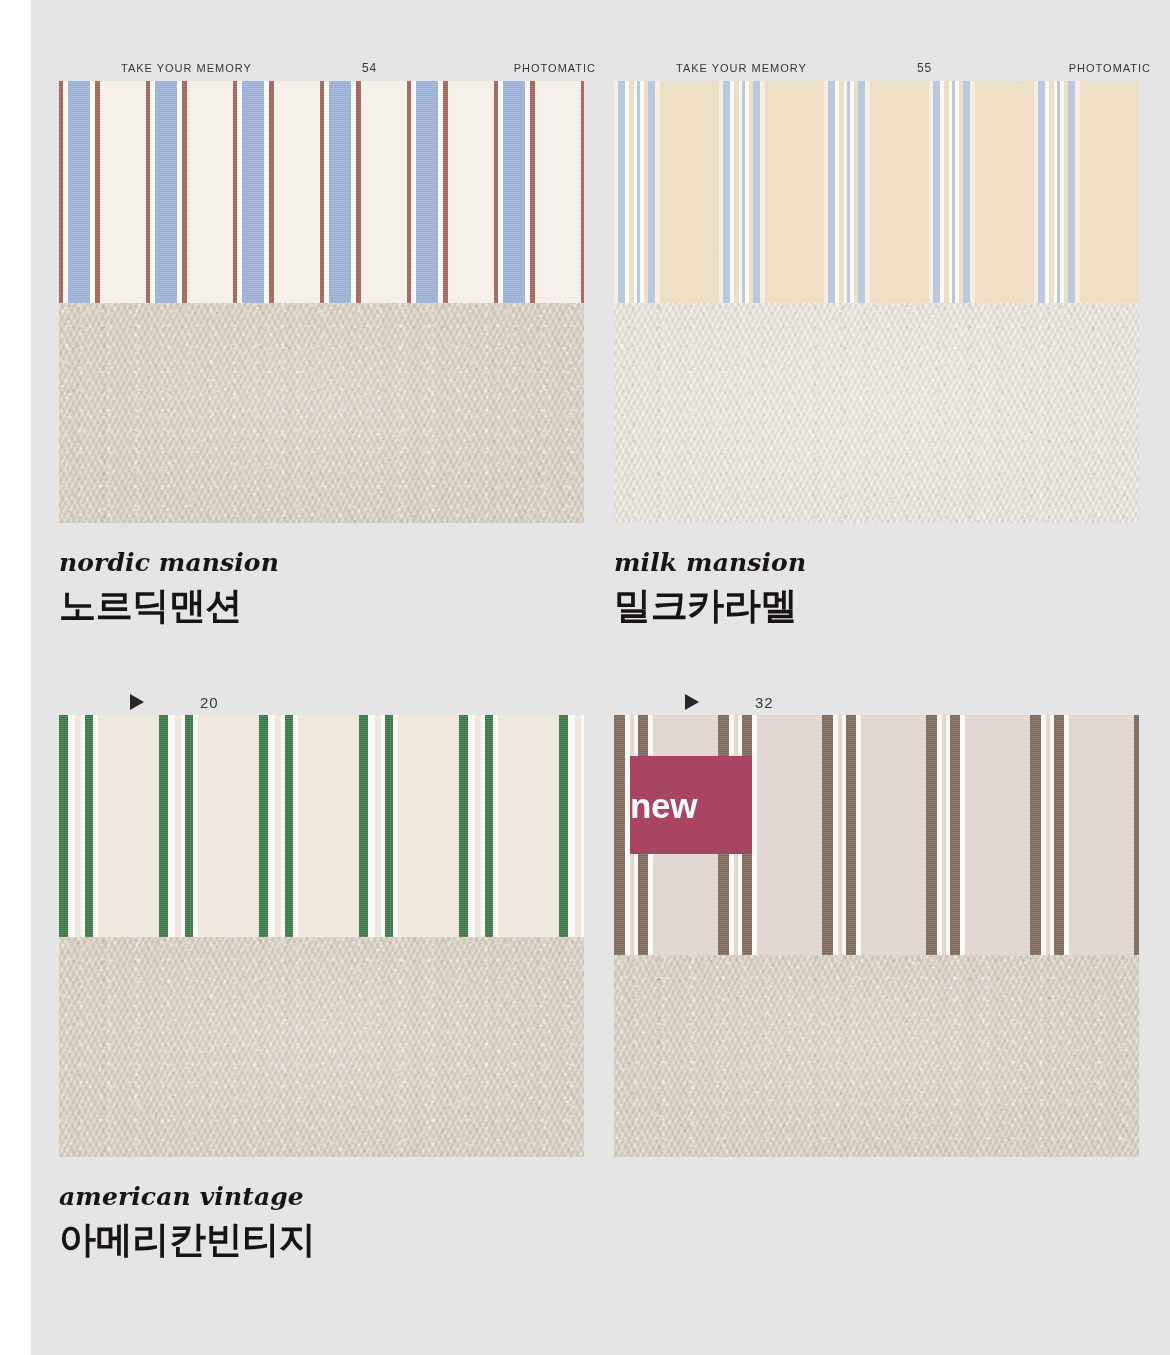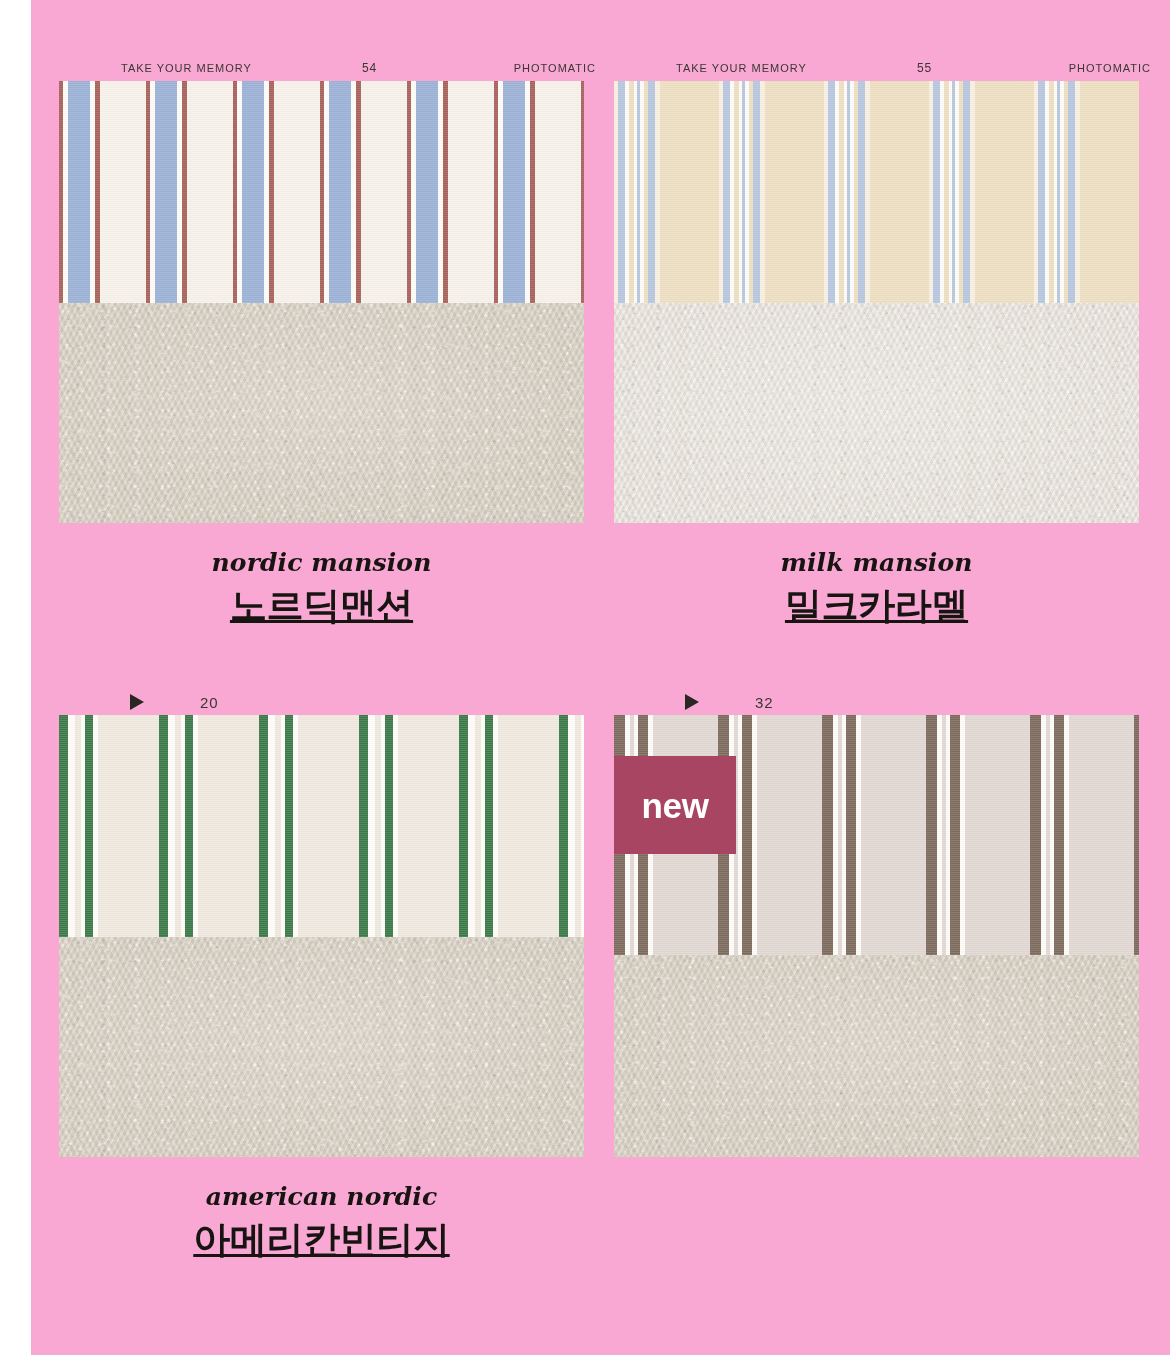--- a/index.html
+++ b/index.html
@@ -15,21 +15,21 @@
     overflow: hidden;
   }
 
   
   #page {
     position: absolute;
     left: 31px;
     top: 0;
     width: 1139px;
     height: 1355px;
-    background: #f9a8d4;
+    background: #e5e5e5;
   }
 
   
   .grid {
     position: absolute;
     left: 0; top: 0;
     width: 1139px;
     height: 1355px;
   }
 
@@ -158,62 +158,61 @@
       repeating-linear-gradient(62deg, rgba(255,255,255,.09) 0px, rgba(255,255,255,.09) 3px, rgba(0,0,0,.035) 3px, rgba(0,0,0,.035) 6px);
   }
   .tex-v {
     background-image:
       radial-gradient(ellipse 75% 70% at 50% 45%, rgba(255,255,255,.14), transparent 70%);
   }
 
   
   .badge-new {
     position: absolute;
-    left: 0;
+    left: 16px;
     top: 41px;
     width: 122px;
     height: 98px;
     display: flex;
     align-items: center;
-    justify-content: center;
+    justify-content: flex-start;
     z-index: 5;
   }
   .badge-new span {
     color: #ffffff;
     font-size: 35px;
     font-weight: 700;
     letter-spacing: -0.01em;
     line-height: 1;
   }
 
   
   .caption {
     width: 525px;
     margin-left: 14px;
-    text-align: center;
+    text-align: left;
     padding-top: 26px;
   }
   .cap-en {
     font-family: "DejaVu Serif", "Liberation Serif", serif;
     font-style: italic;
     font-weight: 700;
     font-size: 25px;
     color: #171411;
     letter-spacing: 0.005em;
     line-height: 1.1;
   }
   .cap-ko {
     font-family: "Liberation Sans", "DejaVu Sans", sans-serif;
     font-weight: 700;
     font-size: 37px;
     color: #171411;
     letter-spacing: -0.01em;
     line-height: 1.25;
     padding-top: 6px;
-    text-decoration: underline;
   }
 </style>
 </head>
 <body>
 
 <div id="page">
   <div class="grid">
 
     <div class="cell cell-tl">
 
@@ -307,21 +306,21 @@
         </div>
         <div class="texture" style="background:#ddd5c8;">
           <div class="tex-layer tex-a"></div>
           <div class="tex-layer tex-b"></div>
           <div class="tex-layer tex-c"></div>
           <div class="tex-layer tex-v"></div>
         </div>
       </div>
 
       <div class="caption">
-        <div class="cap-en">american nordic</div>
+        <div class="cap-en">american vintage</div>
         <div class="cap-ko">아메리칸빈티지</div>
       </div>
     </div>
 
     <div class="cell cell-br">
 
       <div class="marker-row">
         <div class="marker-tri"></div>
         <div class="marker-num">32</div>
       </div>

